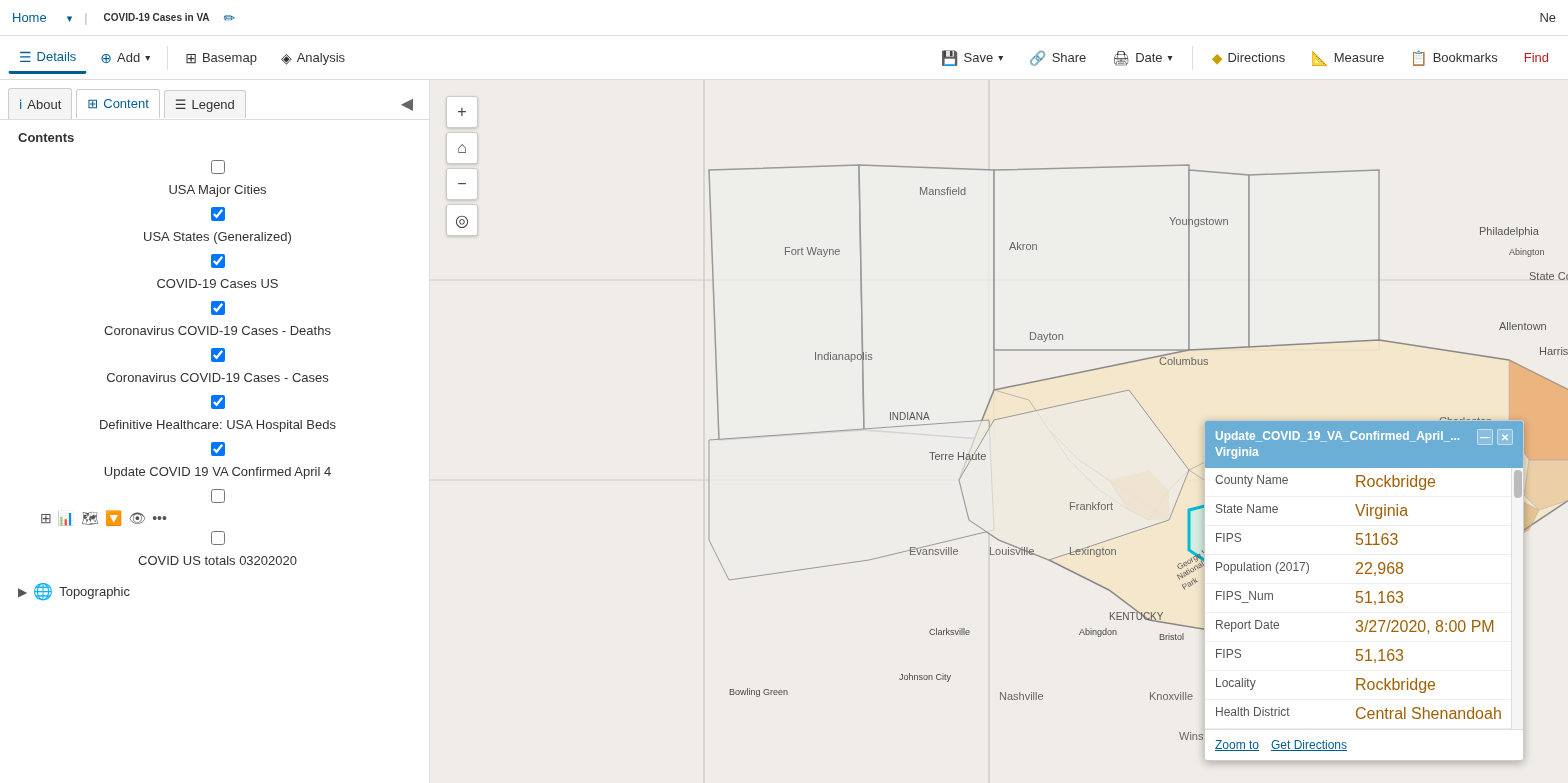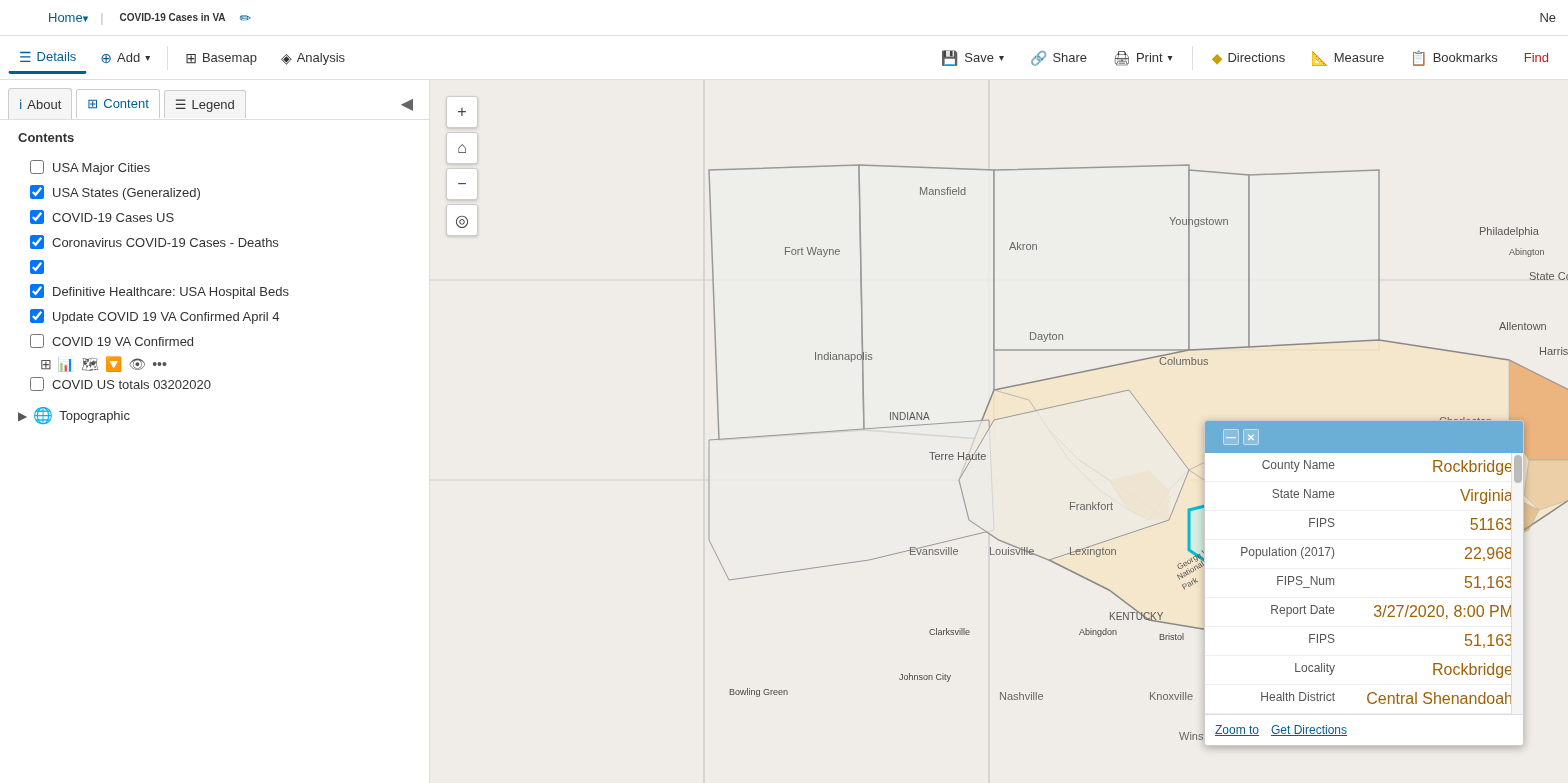--- a/index.html
+++ b/index.html
@@ -11,25 +11,24 @@
       background: #fff;
       border-bottom: 1px solid #ddd;
       display: flex;
       align-items: center;
       padding: 0 12px;
       gap: 8px;
     }
     .top-bar-home {
       display: flex;
       align-items: flex-end;
-      gap: 0;
+      gap: 20px;
       color: #005e95;
       font-size: 13px;
       cursor: pointer;
-      margin-left: 36px;
     }
     .top-bar-title {
       font-size: 10px;
       font-weight: 600;
       color: #323232;
       margin-left: 4px;
     }
     .top-bar-edit-icon {
       color: #005e95;
       cursor: pointer;
@@ -152,25 +151,26 @@
       margin-left: 6px;
     }
     .contents-label {
       font-size: 13px;
       font-weight: 600;
       color: #323232;
       margin-bottom: 10px;
     }
     .layer-item {
       display: flex;
-      align-items: flex-start;
+      align-items: center;
       gap: 8px;
       padding: 5px 12px;
       font-size: 13px;
       color: #323232;
+      flex-direction: column;
     }
     .layer-item input[type="checkbox"] {
       width: 14px;
       height: 14px;
       cursor: pointer;
     }
     .layer-item-label {
       flex: 1;
     }
     .layer-sub-icons {
@@ -360,21 +360,21 @@
       <span class="btn-icon">💾</span>
       <span>Save</span>
       <span style="font-size:10px;">▾</span>
     </button>
     <button class="toolbar-btn">
       <span class="btn-icon">🔗</span>
       <span>Share</span>
     </button>
     <button class="toolbar-btn">
       <span class="btn-icon">🖨</span>
-      <span>Print</span>
+      <span>Date</span>
       <span style="font-size:10px;">▾</span>
     </button>
     <div class="divider-v"></div>
     <button class="toolbar-btn">
       <span class="btn-icon" style="color:#c8a000;">◆</span>
       <span>Directions</span>
     </button>
     <button class="toolbar-btn">
       <span class="btn-icon">📐</span>
       <span>Measure</span>
@@ -422,32 +422,32 @@
       <div class="layer-item">
         <input type="checkbox" checked="" style="">
         <span class="layer-item-label">COVID-19 Cases US</span>
       </div>
       <div class="layer-item">
         <input type="checkbox" checked="" style="">
         <span class="layer-item-label">Coronavirus COVID-19 Cases - Deaths</span>
       </div>
       <div class="layer-item">
         <input type="checkbox" checked="" style="">
+        <span class="layer-item-label">Coronavirus COVID-19 Cases - Cases</span>
       </div>
       <div class="layer-item">
         <input type="checkbox" checked="" style="">
         <span class="layer-item-label">Definitive Healthcare: USA Hospital Beds</span>
       </div>
       <div class="layer-item">
         <input type="checkbox" checked="" style="">
         <span class="layer-item-label">Update COVID 19 VA Confirmed April 4</span>
       </div>
       <div class="layer-item">
         <input type="checkbox" style="">
-        <span class="layer-item-label">COVID 19 VA Confirmed</span>
       </div>
       <div class="layer-sub-icons">
         <span class="layer-sub-icon">⊞</span>
         <span class="layer-sub-icon">📊</span>
         <span class="layer-sub-icon">🗺</span>
         <span class="layer-sub-icon">🔽</span>
         <span class="layer-sub-icon">👁</span>
         <span class="layer-sub-icon">•••</span>
       </div>
       <div class="layer-item">
@@ -576,30 +576,31 @@
       <button class="map-ctrl-btn">
         <span>−</span>
       </button>
       <button class="map-ctrl-btn">
         <span>◎</span>
       </button>
     </div>
 
     <div class="popup">
       <div class="popup-header">
+        <span style="flex:1; font-size:12px; line-height:1.3;">Update_COVID_19_VA_Confirmed_April_... Virginia</span>
         <div class="popup-header-btns">
           <div class="popup-header-btn">
             <span>—</span>
           </div>
           <div class="popup-header-btn">
             <span>✕</span>
           </div>
         </div>
       </div>
-      <div class="popup-body" style="position:relative;text-align:right;">
+      <div class="popup-body" style="position:relative;">
         <table class="popup-table">
           <tbody id="popup-fields">
               <tr>
                 <td>County Name</td>
                 <td>Rockbridge</td>
               </tr>
               <tr>
                 <td>State Name</td>
                 <td>Virginia</td>
               </tr>

